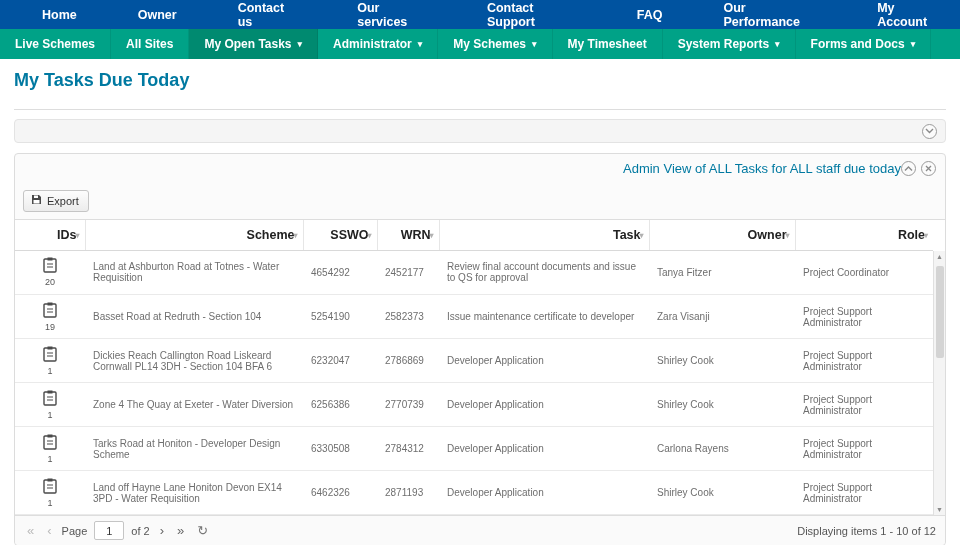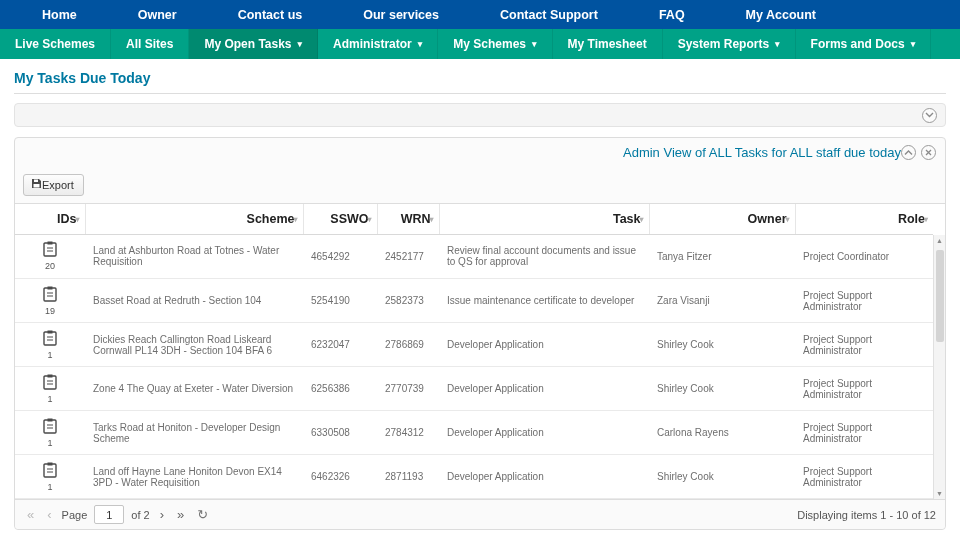--- a/index.html
+++ b/index.html
@@ -14,40 +14,40 @@
   
   .sub-nav { height:30px; background:#00a287; display:flex; align-items:stretch; }
   .sub-nav .nav-item { color:#fff; font-size:12px; font-weight:bold; text-decoration:none;
                        display:flex; align-items:center; gap:6px; padding:5px 15px;
                        border-right:1px solid rgba(0,0,0,0.08); cursor:pointer; }
   .sub-nav .nav-item.active { background:#008a70; }
   .sub-nav .caret { font-size:9px; line-height:1; }
 
   
   .content { padding:0 14px; }
-  .page-title { color:#0079a1; font-size:14px; font-weight:bold;
-                margin-top:11px; padding-bottom:7px; border-bottom:1px solid #ddd; }
+  .page-title { color:#0079a1; font-size:18px; font-weight:bold;
+                margin-top:11px; padding-bottom:18px; border-bottom:1px solid #ddd; }
 
   .collapsed-panel { margin-top:9px; height:24px; background:#f5f5f5;
                      border:1px solid #e3e3e3; border-radius:4px;
                      display:flex; align-items:center; justify-content:flex-end; padding:0 8px; }
 
   .circle-btn { width:15px; height:15px; border:1px solid #9a9a9a; border-radius:50%;
                 display:inline-flex; align-items:center; justify-content:center;
                 color:#8a8a8a; background:#fbfbfb; cursor:pointer; }
   .circle-btn svg { display:block; }
 
   
   .panel { margin-top:10px; border:1px solid #dcdcdc; border-radius:4px; background:#fbfbfb; }
   .panel-header { height:29px; display:flex; align-items:center; padding:0 9px;text-align:right; }
   .panel-title { color:#0079a1; font-size:13px; flex:1; }
   .panel-icons { display:flex; gap:5px; }
 
   .toolbar { padding:7px 8px; }
-  .export-btn { display:inline-flex; align-items:center; 
+  .export-btn { display:inline-flex; align-items:center; gap:5px;
                 border:1px solid #c5c5c5; border-radius:3px;
                 background:linear-gradient(#fdfdfd,#ececec);
                 font-family:"Liberation Sans", sans-serif;
                 font-size:11px; color:#333; padding:3px 9px 4px 7px; cursor:pointer; }
 
   
   .grid { background:#fff; border-top:1px solid #ddd; }
   table { border-collapse:collapse; table-layout:fixed; width:calc(100% - 12px); }
   thead th { font-size:12.5px; font-weight:bold; color:#222; text-align:right;
              padding:7px 8px; border-bottom:1px solid #d9d9d9; background:#fff;
@@ -87,20 +87,21 @@
 </head>
 <body>
 
 <nav class="top-nav">
   <a href="#">Home</a>
   <a href="#">Owner</a>
   <a href="#">Contact us</a>
   <a href="#">Our services</a>
   <a href="#">Contact Support</a>
   <a href="#">FAQ</a>
+  <a href="#">Our Performance</a>
   <a href="#">My Account</a>
 </nav>
 
 <nav class="sub-nav">
   <span class="nav-item">
     <span>Live Schemes</span>
   </span>
   <span class="nav-item">
     <span>All Sites</span>
   </span>

